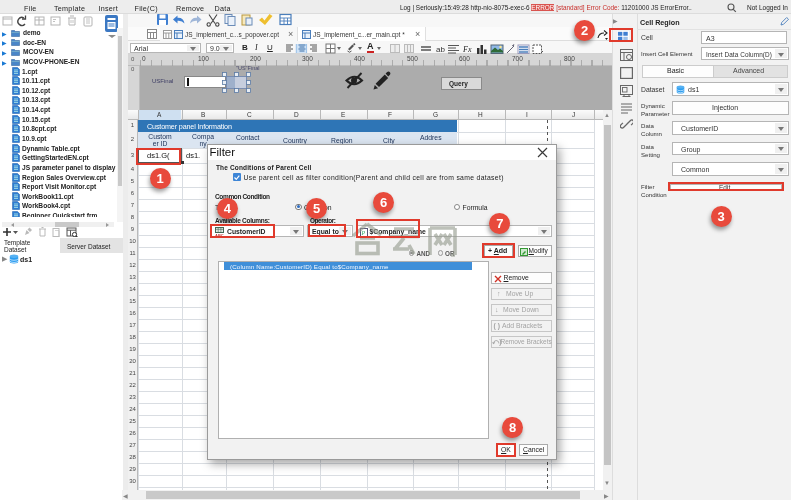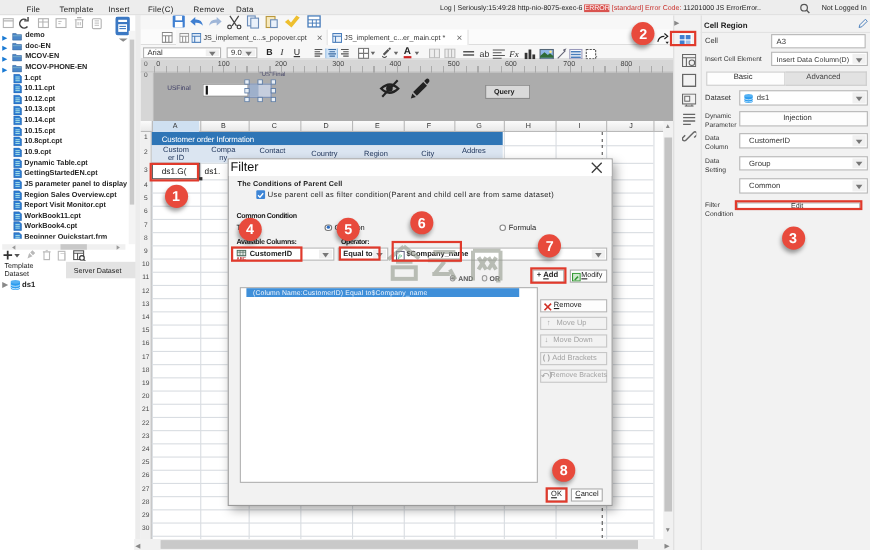--- a/index.html
+++ b/index.html
@@ -482,21 +482,21 @@
       <div class="gl" style="left:320px;top:119.5px;width:1px;height:370.5px;"></div>
       <div class="gl" style="left:366.5px;top:119.5px;width:1px;height:370.5px;"></div>
       <div class="gl" style="left:413px;top:119.5px;width:1px;height:370.5px;"></div>
       <div class="gl" style="left:457.5px;top:119.5px;width:1px;height:370.5px;"></div>
       <div class="gl" style="left:505px;top:119.5px;width:1px;height:370.5px;"></div>
       <div class="gl" style="left:551px;top:119.5px;width:1px;height:370.5px;"></div>
       <div class="gl" style="left:593.5px;top:119.5px;width:1px;height:370.5px;"></div>
     </div>
 
   <div class="abs" style="left:137.5px;top:119.5px;width:319.5px;height:12px;background:#2e75b6;"></div>
-  <div class="t" style="left:147px;top:121.8px;font-size:7.2px;letter-spacing:-0.15px;color:#fff;">Customer order Information</div>
+  <div class="t" style="left:147px;top:121.8px;font-size:7.2px;letter-spacing:-0.15px;color:#fff;">Customer panel Information</div>
 
   <div class="abs" style="left:137.5px;top:131.5px;width:319.5px;height:16px;background:#dbe5f1;"></div>
   <div class="t" style="left:146px;top:133px;font-size:6.8px;line-height:7px;color:#20365c;text-align:center;width:28px;">Custom<br>er ID</div>
   <div class="t" style="left:190px;top:133px;font-size:6.8px;line-height:7px;color:#20365c;text-align:center;width:26px;">Compa<br>ny</div>
   <div class="t" style="left:236px;top:134px;font-size:6.8px;color:#20365c;">Contact</div>
   <div class="t" style="left:283px;top:137px;font-size:6.8px;color:#20365c;">Country</div>
   <div class="t" style="left:331px;top:137px;font-size:6.8px;color:#20365c;">Region</div>
   <div class="t" style="left:383px;top:137px;font-size:6.8px;color:#20365c;">City</div>
   <div class="t" style="left:420px;top:134px;font-size:6.8px;color:#20365c;">Addres</div>
 

